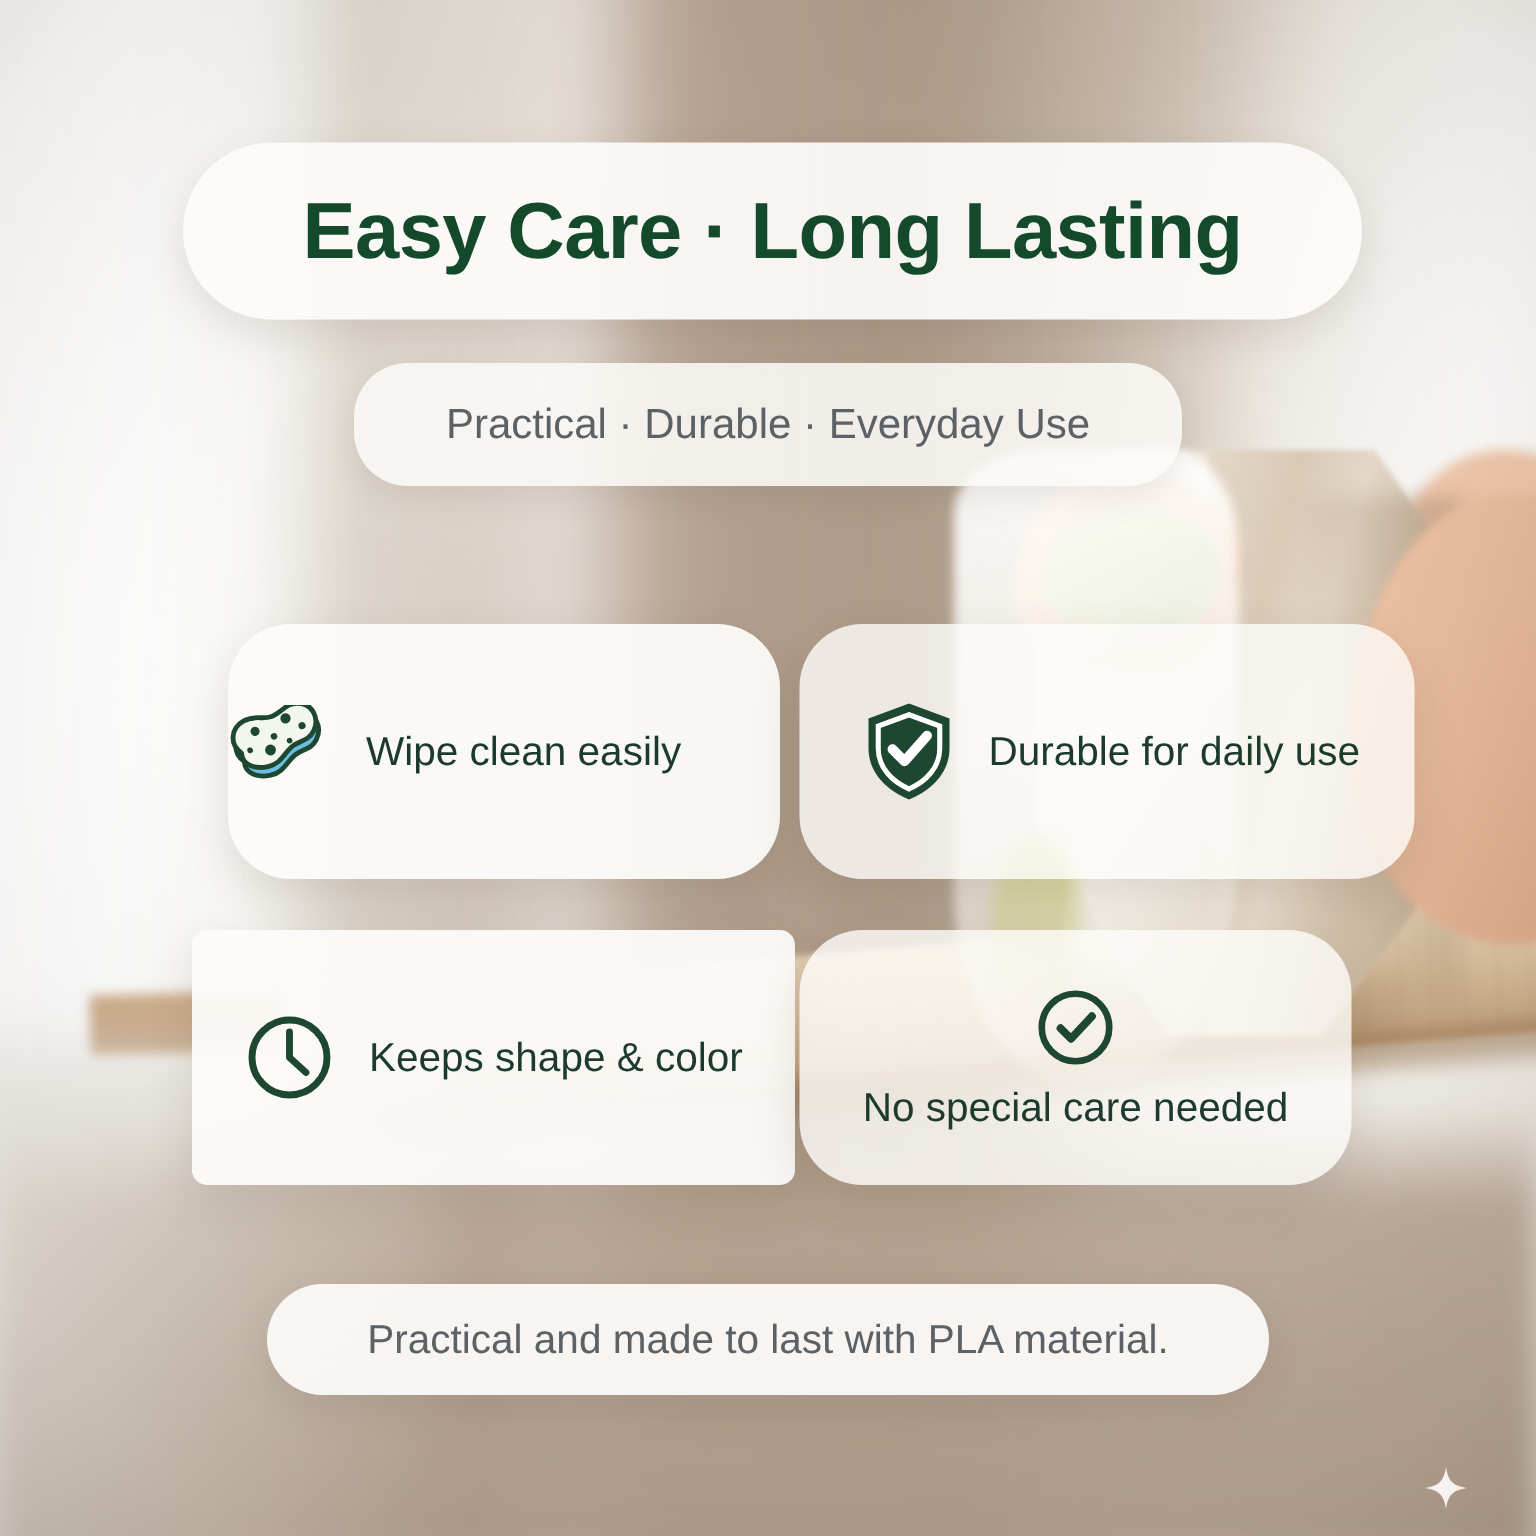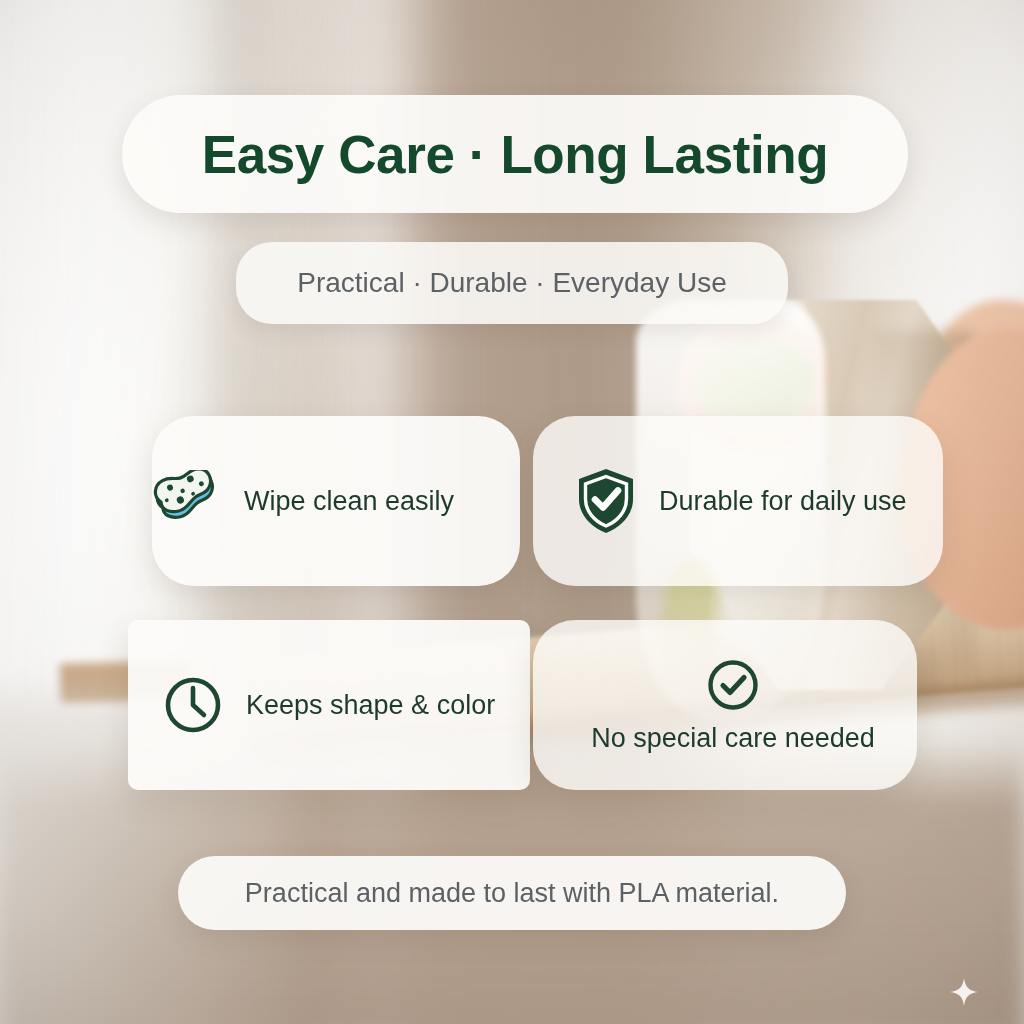--- a/index.html
+++ b/index.html
@@ -234,21 +234,21 @@
   }
 
   .card {
     position: absolute;
     border-radius: 42px;
     box-shadow: 0 12px 30px rgba(85,68,52,0.14);
     display: flex;
     align-items: center;
   }
   .card-opaque { background: rgba(252,251,249,0.95); }
-  .card-glass  { background: rgba(252,251,249,0.80); padding-left: 16px; }
+  .card-glass  { background: rgba(252,251,249,0.80); }
 
   .card-1 { left: 128px; top: 416px; width: 368px; height: 170px; gap: 22px; margin-left: 24px; }
   .card-2 { left: 533px; top: 416px; width: 368px; height: 170px; padding-left: 42px; gap: 22px; }
   .card-3 { left: 128px; top: 620px; width: 368px; height: 170px; padding-left: 34px; gap: 22px; border-radius: 10px; }
   .card-4 {
     left: 533px; top: 620px; width: 368px; height: 170px;
     flex-direction: column; align-items: center; justify-content: center; gap: 10px;
   }
 
   .card-label {

